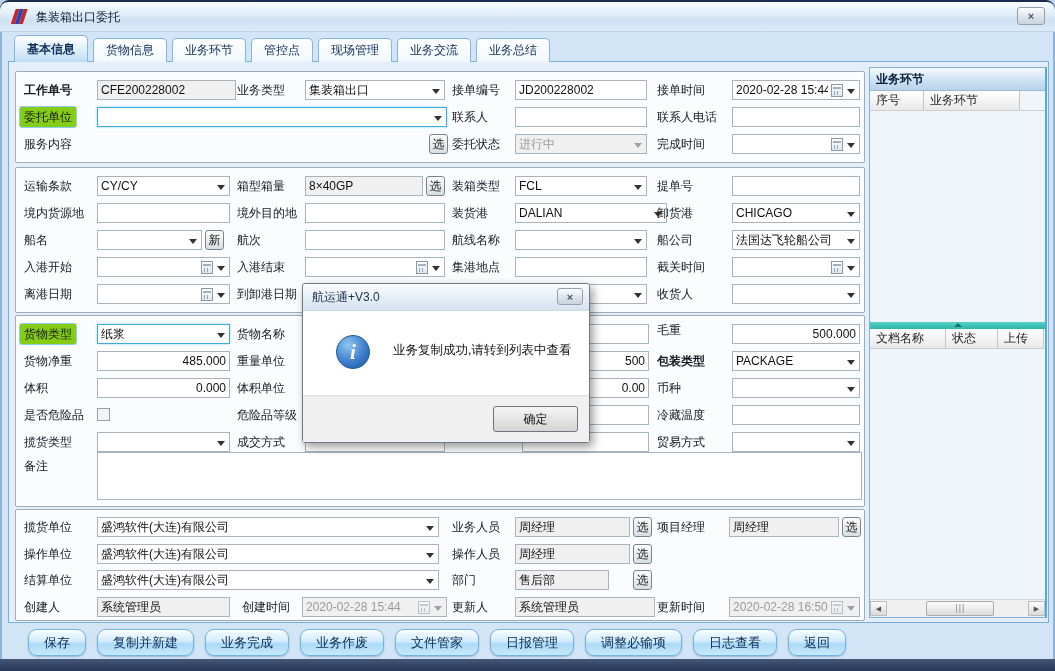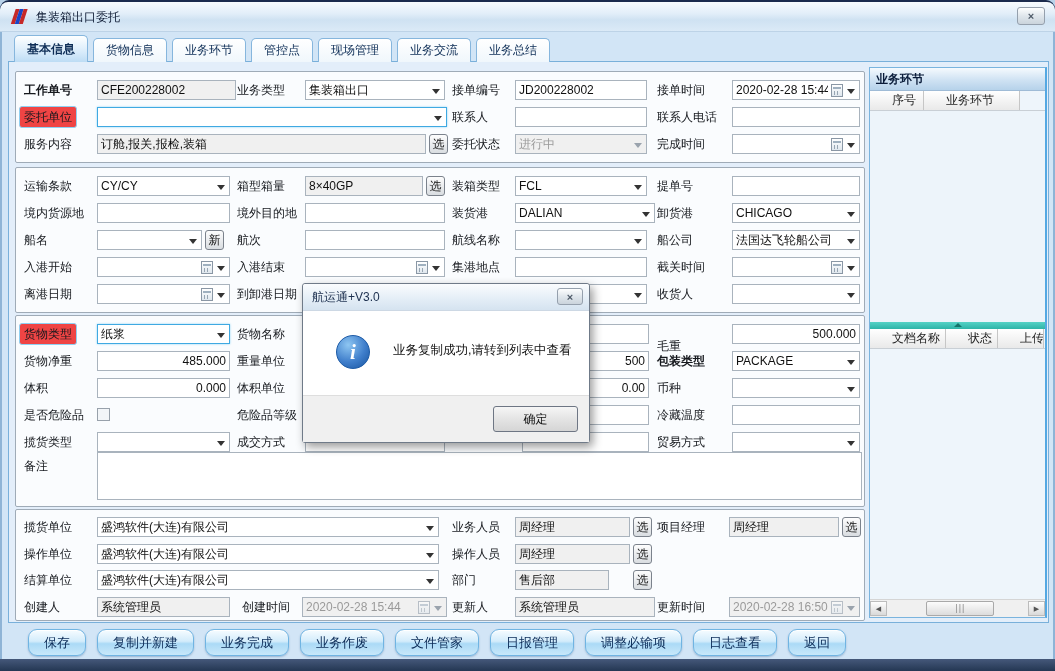--- a/index.html
+++ b/index.html
@@ -21,21 +21,21 @@
   .tab{height:23px;line-height:23px;padding:0 12px;background:linear-gradient(180deg,#ffffff,#f0f7fc);
        border:1px solid #86b6dd;border-bottom:none;border-radius:5px 5px 0 0;font-size:12px;color:#0c2c55;cursor:pointer;}
   .tab.active{height:26px;line-height:26px;font-weight:bold;
        background:linear-gradient(180deg,#feffff,#d6eafa 65%,#bddcf4);}
   
   .content{position:absolute;left:8px;top:61px;width:1039px;height:560px;
        background:#e3eefa;border:1px solid #79b0da;}
   .panel{position:absolute;background:#fafcfe;border:1px solid #9fabb7;border-radius:2px;}
   .lbl{position:absolute;height:20px;line-height:20px;font-size:12px;color:#15181d;white-space:nowrap;}
   .lbl.b{font-weight:bold;}
-  .lbl.hl{background:#ef4444;border:1px solid #8fd0f2;border-radius:3px;padding:0 4px;margin:-1px 0 0 -5px;}
+  .lbl.hl{background:#84cc16;border:1px solid #8fd0f2;border-radius:3px;padding:0 4px;margin:-1px 0 0 -5px;}
   .fld{position:absolute;height:20px;background:#fff;border:1px solid #a9b3bd;box-sizing:border-box;}
   .fld .val{position:absolute;left:3px;right:3px;top:0;height:18px;line-height:18px;
        font-size:12px;color:#101010;overflow:hidden;white-space:nowrap;}
   .fld.num .val{text-align:right;}
   .fld.ro,.fld.dis{background:#f0f0f0;}
   .fld.dis .val{color:#9a9a9a;}
   .fld.focus{border-color:#3fa9e2;box-shadow:0 0 2px #8fd4f5;}
   .fld.dd .val{right:15px;}
   .fld.date .val{right:31px;}
   .arr{position:absolute;right:4px;top:8px;width:0;height:0;border:4px solid transparent;border-top:5px solid #333;}
@@ -52,21 +52,21 @@
   .cb{position:absolute;width:13px;height:13px;border:1px solid #98a1ab;background:#f2f5f8;box-sizing:border-box;cursor:pointer;}
   .remarkbox{position:absolute;background:#fff;border:1px solid #a9b3bd;}
   
   .sidebar{position:absolute;left:860px;top:5px;width:178px;height:551px;background:#eef5fb;
        border:1px solid #7ab4de;border-right:2px solid #54a8e2;box-sizing:border-box;display:flex;flex-direction:column;}
   .sb-header{position:relative;height:22px;flex:0 0 22px;line-height:22px;padding-left:6px;
        background:linear-gradient(180deg,#f5fafe,#cfe2f3 55%,#b6d2ea);border-bottom:1px solid #9fbbd6;
        font-size:12px;font-weight:bold;color:#0a1c3a;}
   .sb-link{position:absolute;right:16px;top:0;color:#1535cc;cursor:pointer;}
   .sb-thead{display:flex;height:19px;flex:0 0 19px;background:#eef5fb;border-bottom:1px solid #c9cfd5;}
-  .sb-th{height:19px;line-height:19px;font-size:12px;color:#222;padding-left:22px;box-sizing:border-box;
+  .sb-th{height:19px;line-height:19px;font-size:12px;color:#222;padding-left:6px;box-sizing:border-box;
        background:linear-gradient(180deg,#ffffff,#e9e9e9);border-right:1px solid #c6c6c6;overflow:hidden;white-space:nowrap;}
   .sb-bodyA{flex:0 0 211px;background:#edf4fa;}
   .sb-bodyB{flex:1;background:#eef5fb;margin-bottom:17px;}
   .splitter{height:7px;flex:0 0 7px;background:linear-gradient(180deg,#55d2c6,#2eb4a7);position:relative;cursor:row-resize;}
   .splitter::after{content:"";position:absolute;left:50%;top:1px;margin-left:-4px;
        border-left:4px solid transparent;border-right:4px solid transparent;border-bottom:4px solid #14756b;}
   .hscroll{position:absolute;left:0;right:0;bottom:0;height:17px;background:#f0f0f0;border-top:1px solid #d5d5d5;display:flex;align-items:center;}
   .hs-btn{width:17px;height:15px;flex:0 0 17px;background:linear-gradient(#fefefe,#d9d9d9);border:1px solid #bcbcbc;
        color:#555;font-size:7px;line-height:13px;text-align:center;box-sizing:border-box;cursor:pointer;}
   .hs-track{flex:1;position:relative;height:15px;}
@@ -174,23 +174,20 @@
         </div>
         <div class="lbl" style="left: 436px; top: 35px;">联系人</div>
         <div class="fld" style="left: 499px; top: 35px; width: 132px;">
           <span class="val"></span>
         </div>
         <div class="lbl" style="left: 641px; top: 35px;">联系人电话</div>
         <div class="fld" style="left: 716px; top: 35px; width: 128px;">
           <span class="val"></span>
         </div>
         <div class="lbl" style="left: 8px; top: 62px;">服务内容</div>
-        <div class="fld ro" style="left: 81px; top: 62px; width: 329px;">
-          <span class="val">订舱,报关,报检,装箱</span>
-        </div>
         <div class="mini" style="left: 413px; top: 62px;">选</div>
         <div class="lbl" style="left: 436px; top: 62px;">委托状态</div>
         <div class="fld dd dis" style="left: 499px; top: 62px; width: 132px;">
           <span class="val">进行中</span>
           <span class="arr"></span>
         </div>
         <div class="lbl" style="left: 641px; top: 62px;">完成时间</div>
         <div class="fld date" style="left: 716px; top: 62px; width: 128px;">
           <span class="val"></span>
           <span class="cal"></span>
@@ -219,21 +216,21 @@
         </div>
         <div class="lbl" style="left: 8px; top: 35px;">境内货源地</div>
         <div class="fld" style="left: 81px; top: 35px; width: 133px;">
           <span class="val"></span>
         </div>
         <div class="lbl" style="left: 221px; top: 35px;">境外目的地</div>
         <div class="fld" style="left: 289px; top: 35px; width: 140px;">
           <span class="val"></span>
         </div>
         <div class="lbl" style="left: 436px; top: 35px;">装货港</div>
-        <div class="fld dd" style="left: 499px; top: 35px; width: 140px;">
+        <div class="fld dd" style="left: 499px; top: 35px; width: 152px;">
           <span class="val">DALIAN</span>
           <span class="arr"></span>
         </div>
         <div class="lbl" style="left: 641px; top: 35px;">卸货港</div>
         <div class="fld dd" style="left: 716px; top: 35px; width: 128px;">
           <span class="val">CHICAGO</span>
           <span class="arr"></span>
         </div>
         <div class="lbl" style="left: 8px; top: 62px;">船名</div>
         <div class="fld dd" style="left: 81px; top: 62px; width: 105px;">
@@ -305,21 +302,21 @@
           <span class="val">纸浆</span>
           <span class="arr"></span>
         </div>
         <div class="lbl" style="left: 221px; top: 8px;">货物名称</div>
         <div class="fld" style="left: 289px; top: 8px; width: 140px;">
           <span class="val">纸浆</span>
         </div>
         <div class="fld" style="left: 506px; top: 8px; width: 127px;">
           <span class="val"></span>
         </div>
-        <div class="lbl" style="left: 641px; top: 20px;">毛重</div>
+        <div class="lbl" style="left: 641px; top: 4px;">毛重</div>
         <div class="fld num" style="left: 716px; top: 8px; width: 128px;">
           <span class="val">500.000</span>
         </div>
         <div class="lbl" style="left: 8px; top: 35px;">货物净重</div>
         <div class="fld num" style="left: 81px; top: 35px; width: 133px;">
           <span class="val">485.000</span>
         </div>
         <div class="lbl" style="left: 221px; top: 35px;">重量单位</div>
         <div class="fld" style="left: 289px; top: 35px; width: 140px;">
           <span class="val">吨</span>

